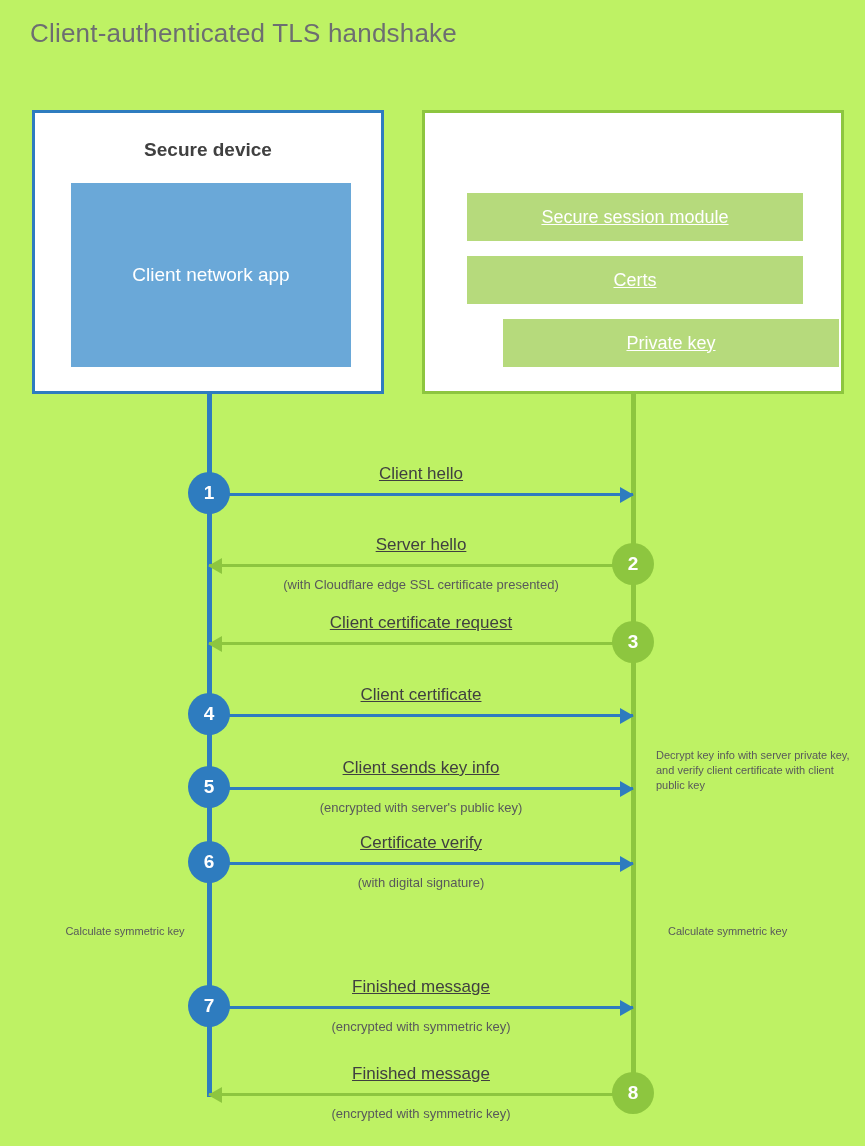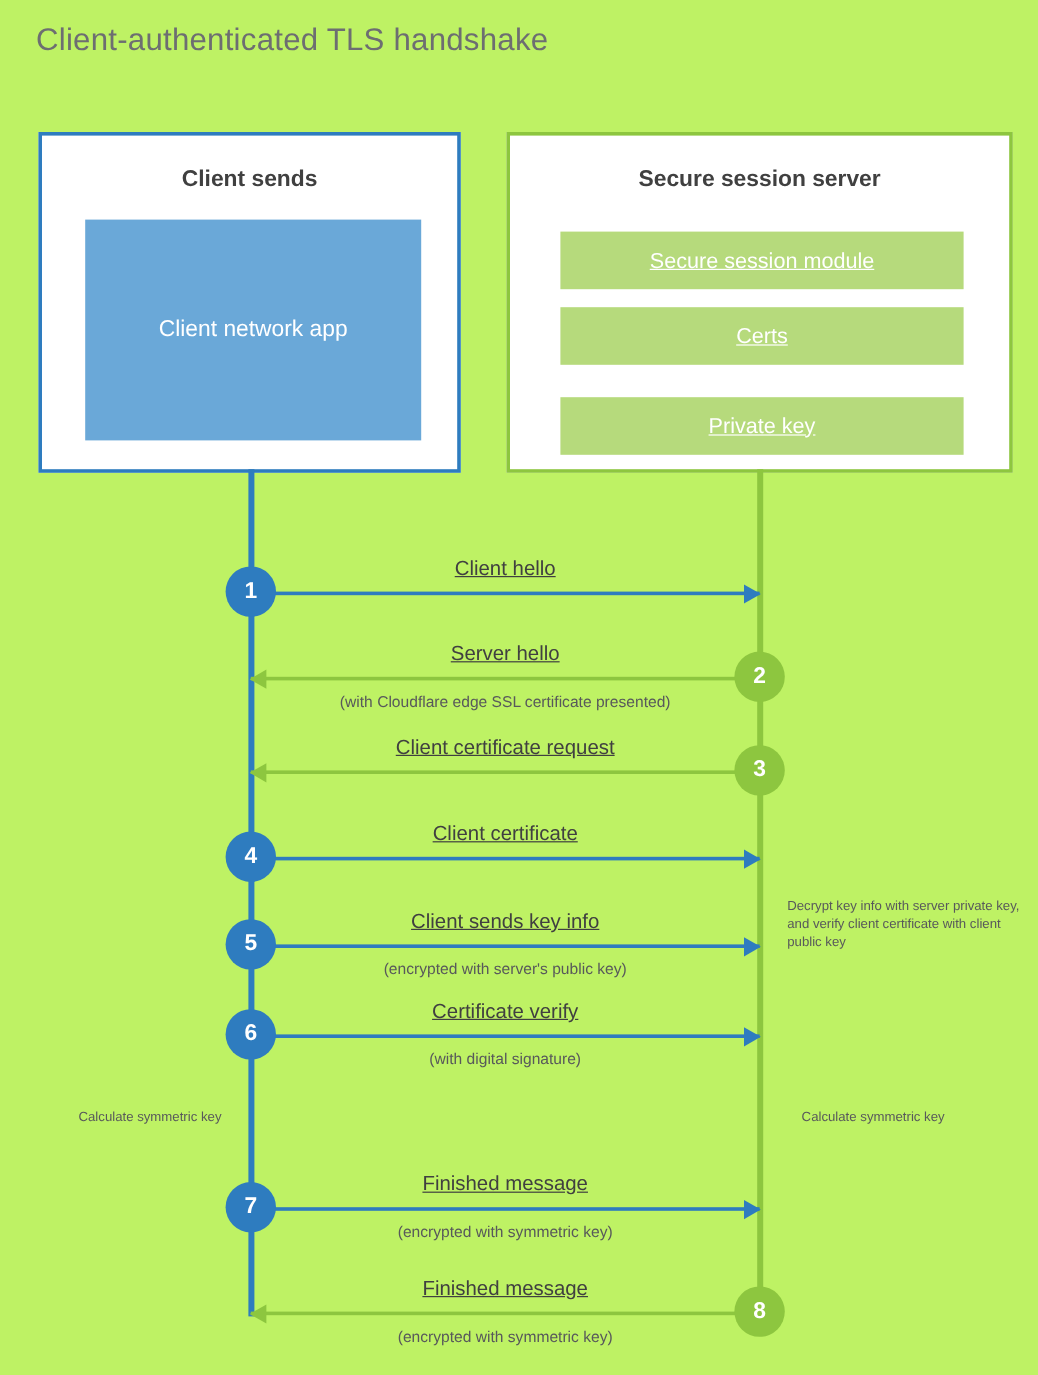--- a/index.html
+++ b/index.html
@@ -86,21 +86,21 @@
     background: #b6da7c;
     color: #ffffff;
     display: flex;
     align-items: center;
     justify-content: center;
     font-size: 18px;
     text-decoration: underline;
   }
   #server-bar-0 { top: 80px; }
   #server-bar-1 { top: 143px; }
-  #server-bar-2 { top: 218px; }
+  #server-bar-2 { top: 206px; margin-left: 36px; }
 
   
   .lifeline {
     position: absolute;
     width: 5px;
     top: 391px;
   }
   #client-lifeline {
     left: 207px;
     height: 706px;
@@ -211,26 +211,25 @@
   }
 </style>
 </head>
 <body>
 
 <div id="page">
 
   <div id="title">Client-authenticated TLS handshake</div>
 
   <div class="party-box" id="client-box">
-    <div class="party-title">Client sends</div>
+    <div class="party-title">Secure device</div>
     <div id="client-inner">Client network app</div>
   </div>
 
   <div class="party-box" id="server-box">
-    <div class="party-title">Secure session server</div>
     <div class="server-bar" id="server-bar-0">Secure session module</div>
     <div class="server-bar" id="server-bar-1">Certs</div>
     <div class="server-bar" id="server-bar-2">Private key</div>
   </div>
 
   <div class="lifeline" id="client-lifeline"></div>
   <div class="lifeline" id="server-lifeline"></div>
 
   <div class="msg to-right" style="top:493px">
     <div class="msg-label">Client hello</div>

